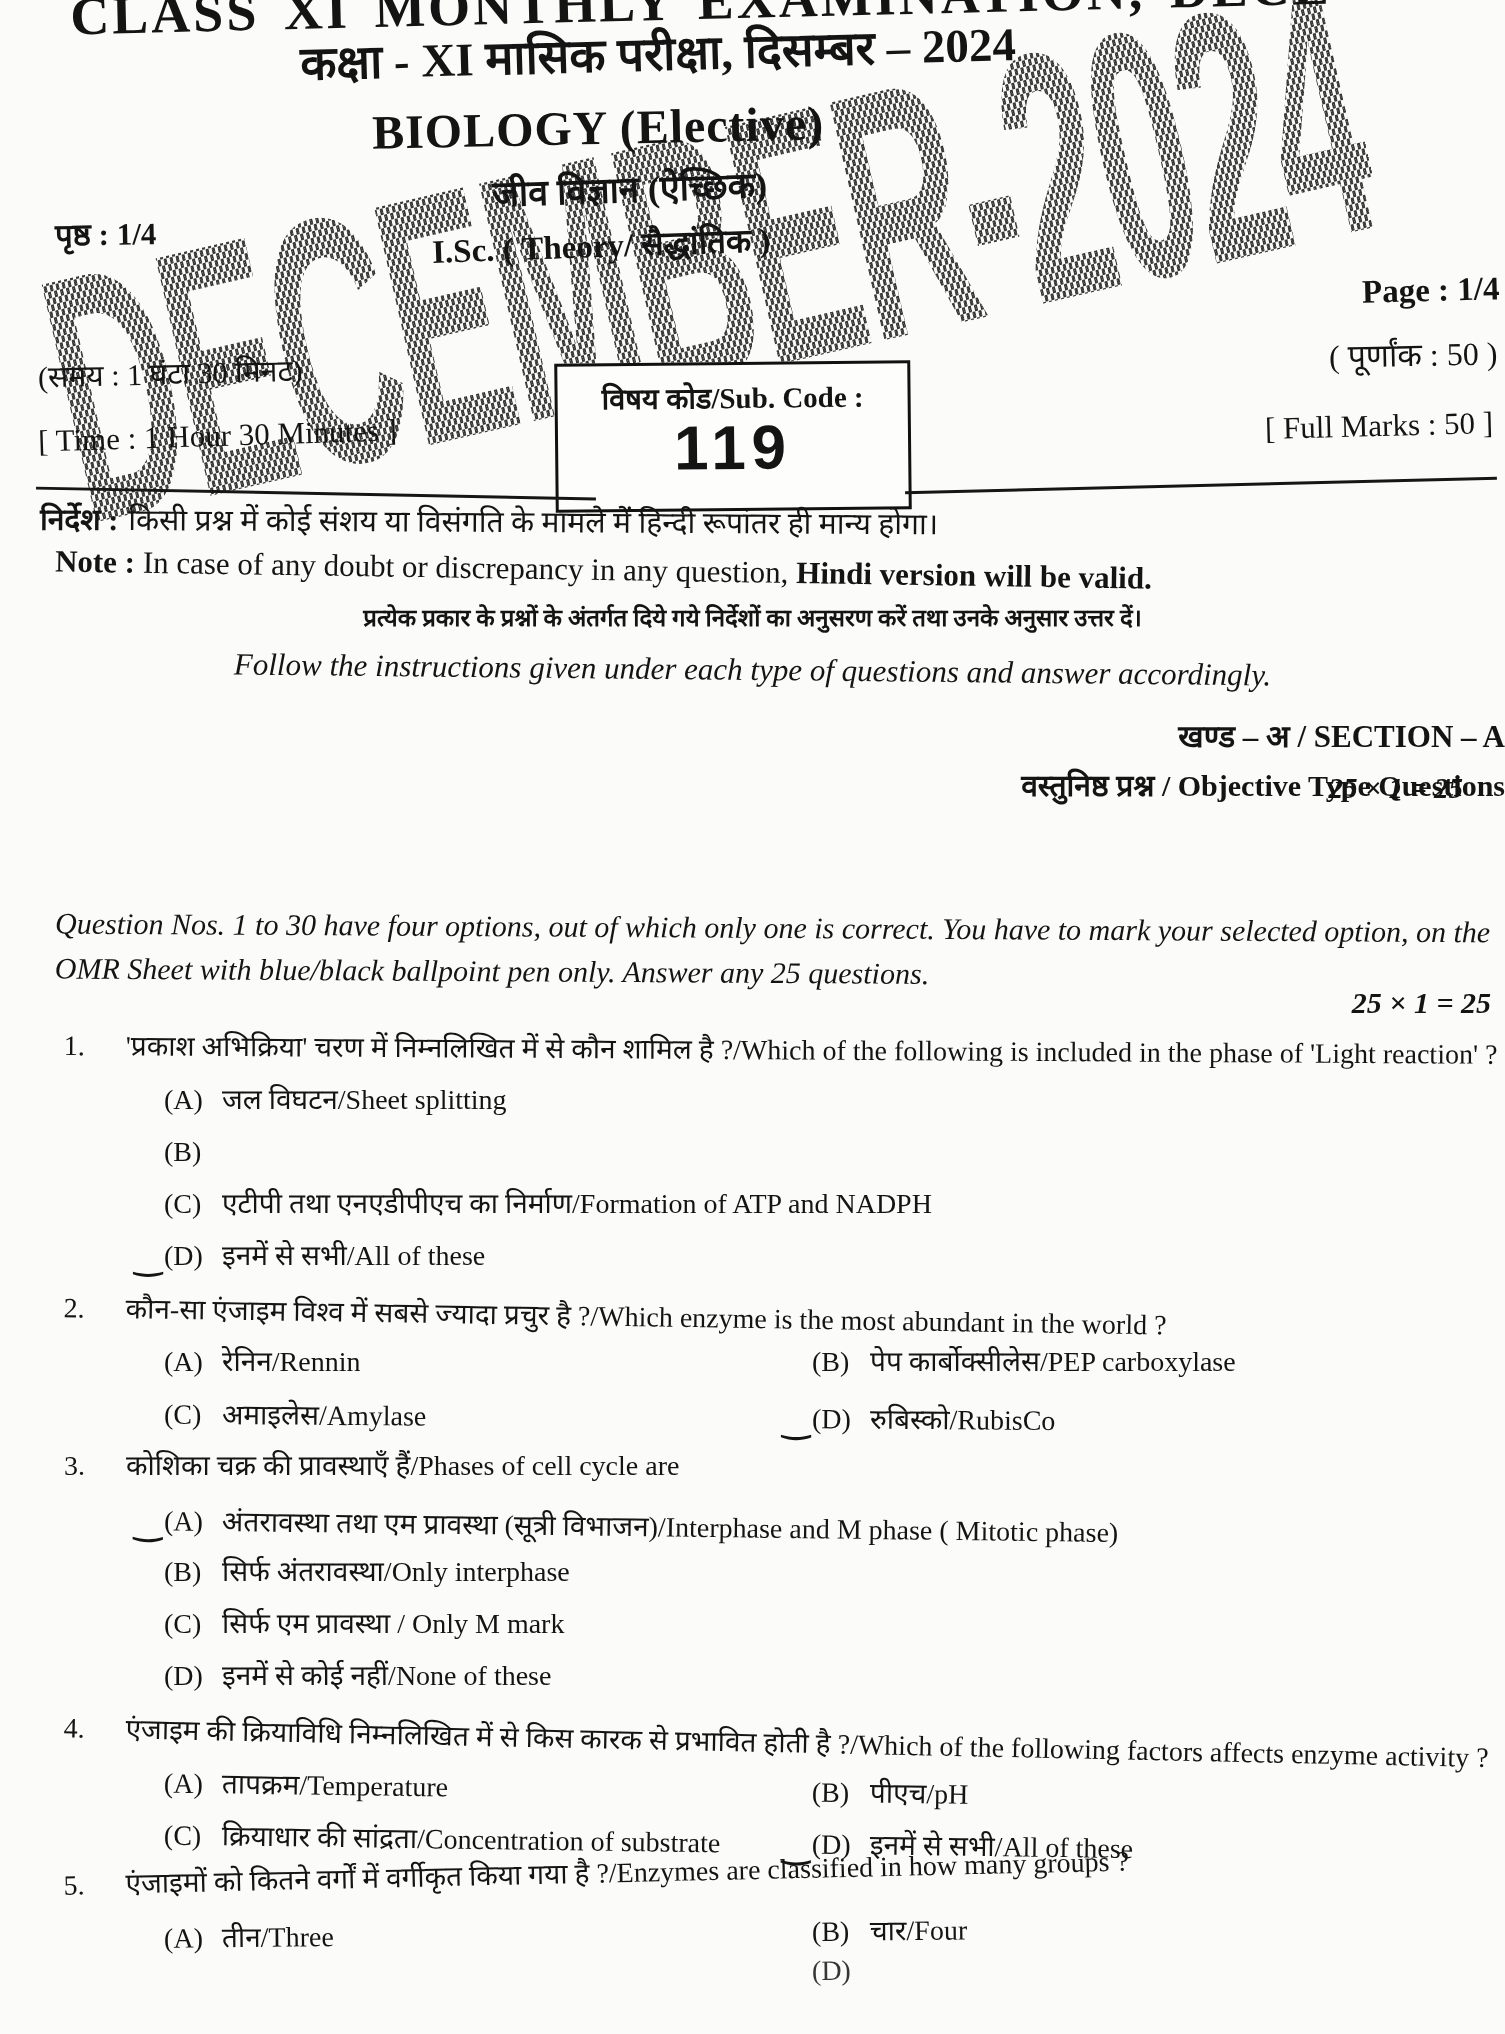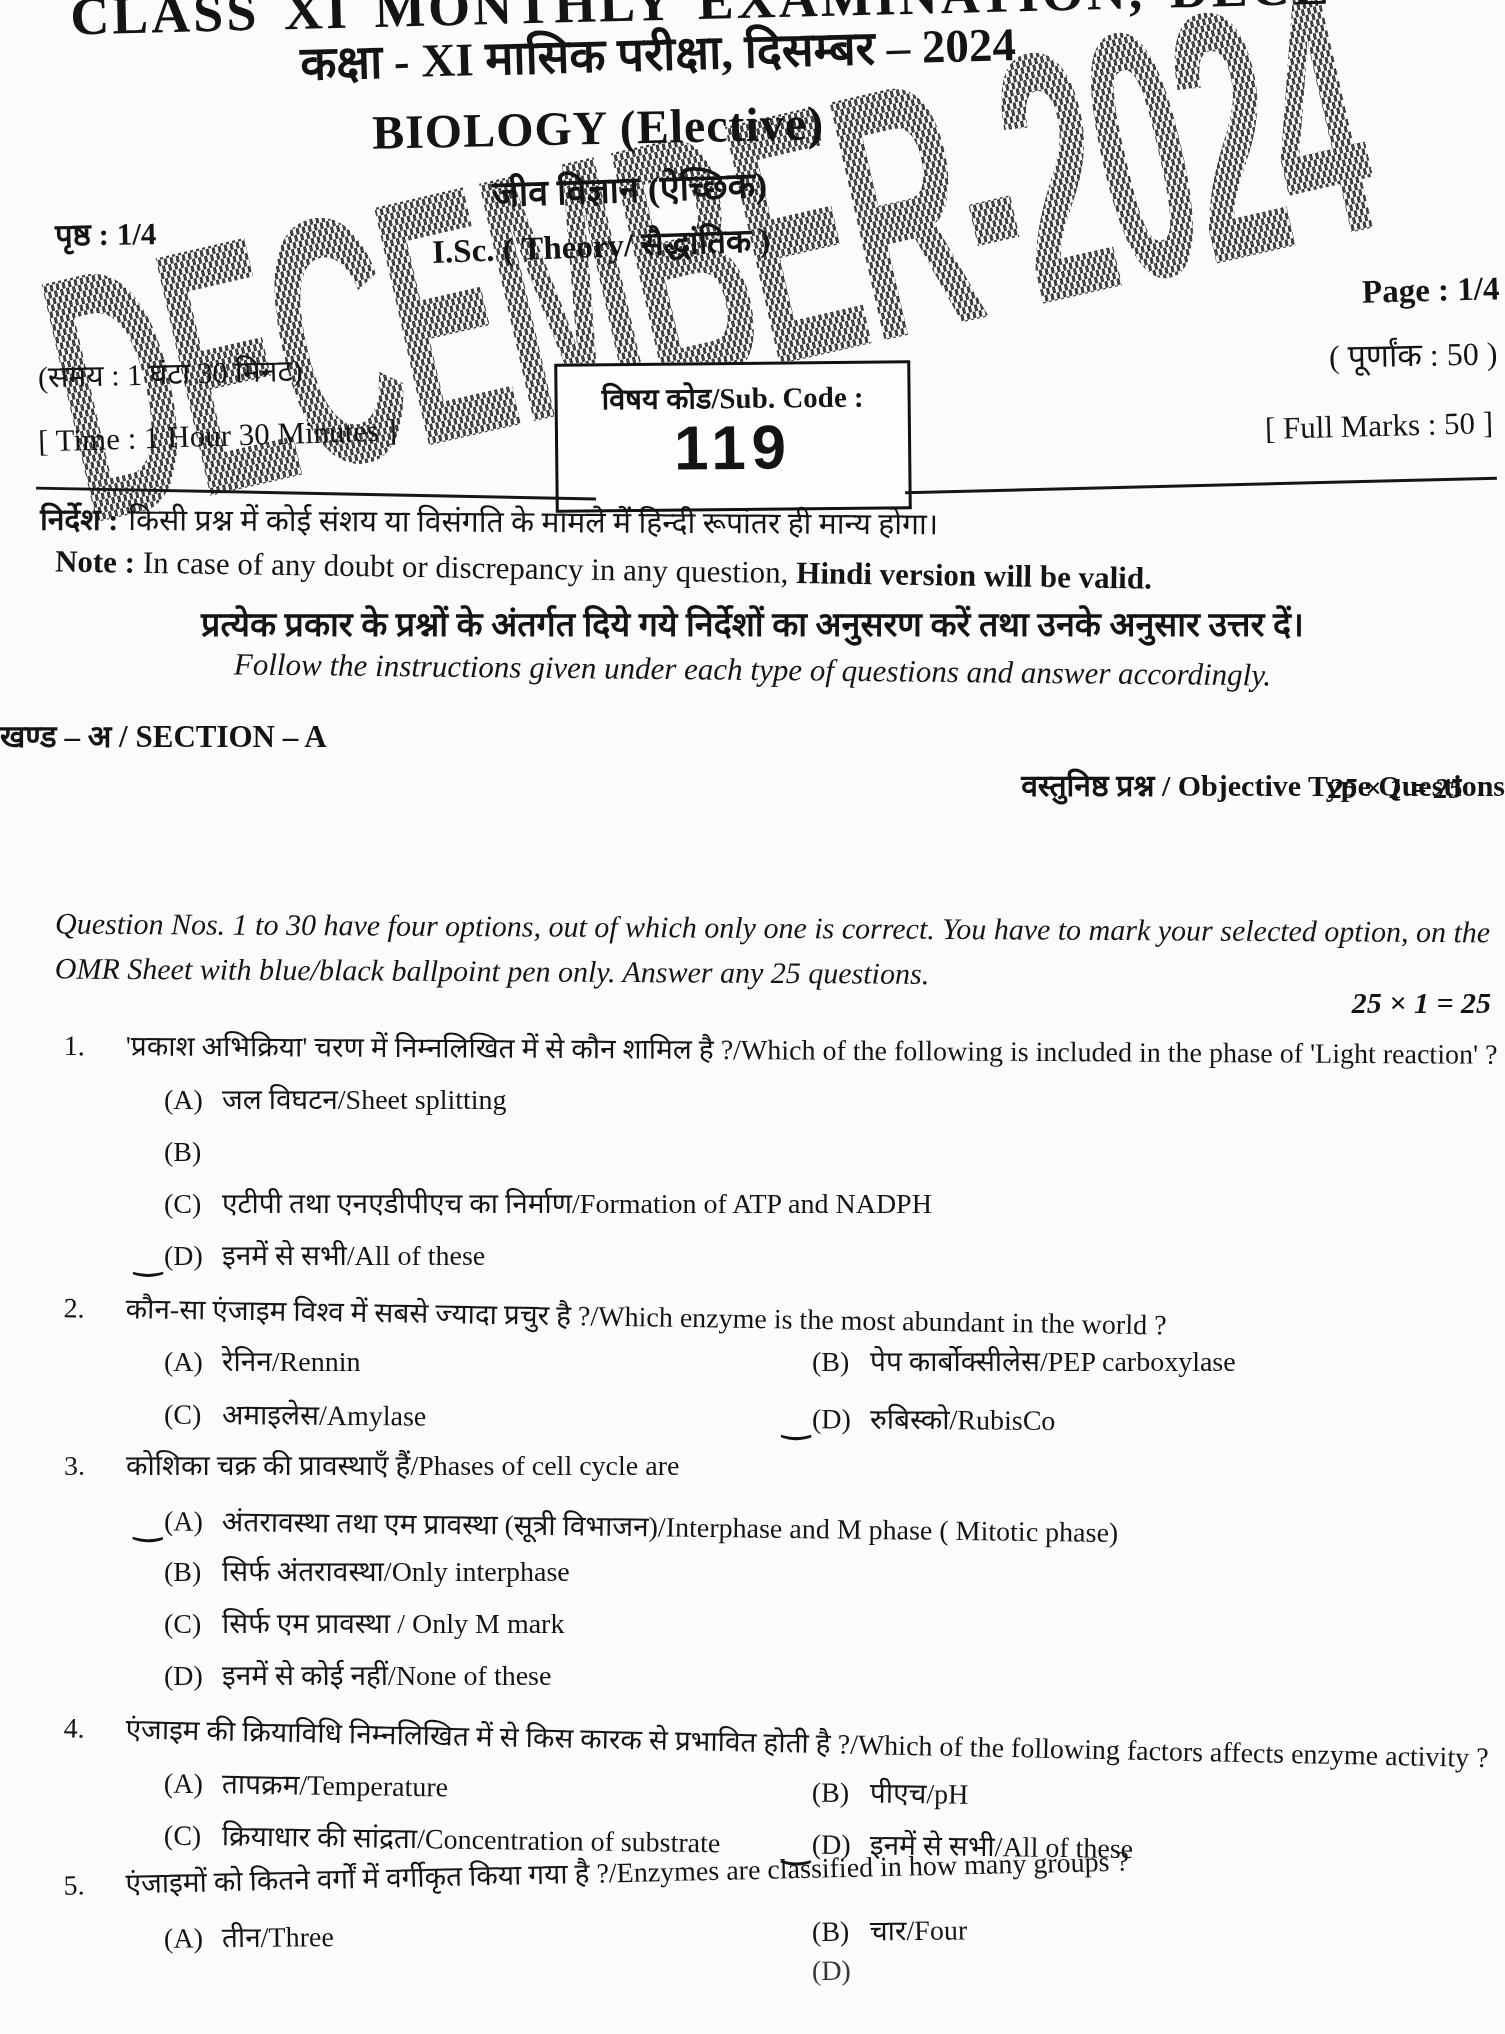--- a/index.html
+++ b/index.html
@@ -54,24 +54,24 @@
 
   .rule{background:#161616;height:3px;}
   .rule-l{left:36px;top:492px;width:560px;transform:rotate(1.1deg);}
   .rule-r{left:905px;top:484px;width:592px;transform:rotate(-1.4deg);}
 
   
   .nirdesh{left:40px;top:500px;font-size:30px;transform:rotate(0.3deg);}
   .nirdesh .lbl{font-weight:bold;margin-right:10px;}
   .note{left:55px;top:552px;font-size:31px;transform:rotate(0.9deg);}
   .note .lbl,.note .bold{font-weight:bold;}
-  .follow-hi{left:0;right:0;top:600px;text-align:center;font-size:34px;font-weight:bold;white-space:nowrap;}
+  .follow-hi{left:0;right:0;top:600px;text-align:center;font-size:24px;font-weight:bold;white-space:nowrap;}
   .follow-en{left:0;right:0;top:652px;text-align:center;font-size:31px;font-style:italic;transform:rotate(0.6deg);white-space:nowrap;}
 
-  .section-title{left:0;right:0;top:714px;text-align:left;font-size:31px;font-weight:bold;}
+  .section-title{left:0;right:0;top:714px;text-align:right;font-size:31px;font-weight:bold;}
   .section-subtitle{left:0;right:0;top:764px;text-align:right;font-size:30px;font-weight:bold;}
 
   .obj-hi{left:38px;top:812px;width:1425px;font-size:29px;font-weight:bold;font-style:italic;line-height:44px;white-space:normal;}
   .obj-hi .txt{display:block;width:1280px;}
   .obj-hi .marks{position:absolute;right:0;bottom:2px;font-size:29px;}
   .obj-en{left:55px;top:905px;width:1445px;font-size:30px;font-style:italic;line-height:45px;white-space:normal;transform:rotate(0.35deg);}
   .marks-line{right:14px;top:986px;font-size:30px;font-style:italic;font-weight:bold;}
 
   
   .questions{position:absolute;left:52px;right:5px;top:1012px;white-space:normal;}

